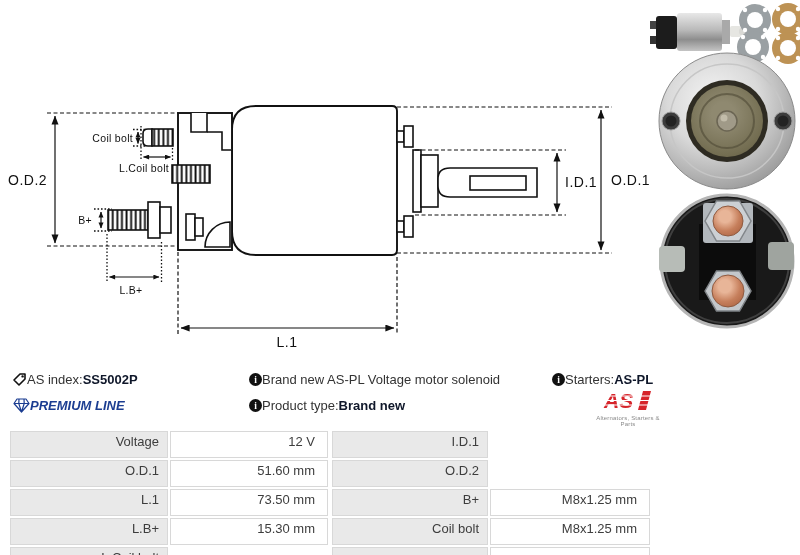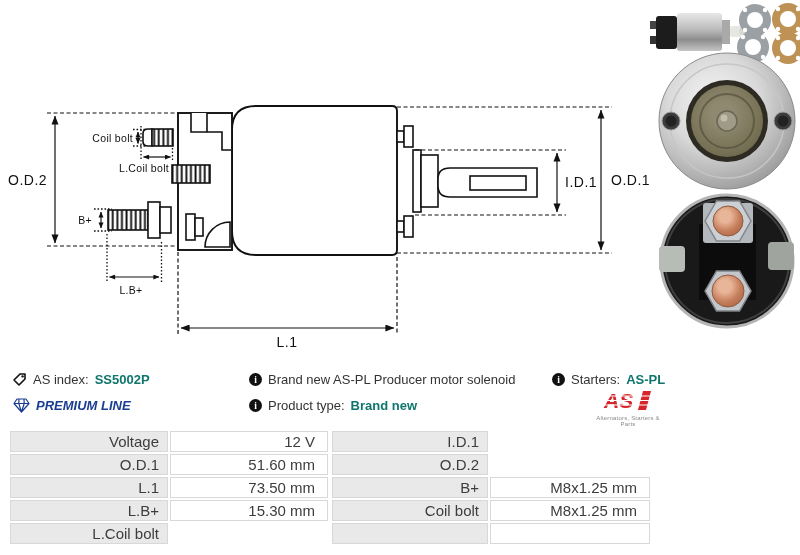--- a/index.html
+++ b/index.html
@@ -8,33 +8,33 @@
   svg{position:absolute;left:0;top:0;}
   
   .dim{stroke:#111;stroke-width:1.2;fill:none;}
   .dash{stroke-dasharray:4 2.5;}
   .dot{stroke-dasharray:1.6 1.9;stroke-width:1.3;}
   .out{stroke:#111;stroke-width:1.9;fill:#fff;}
   .out2{stroke:#111;stroke-width:1.6;fill:#fff;}
   text.dl{font-size:14px;fill:#111;letter-spacing:.5px;}
   text.ds{font-size:10.5px;fill:#111;letter-spacing:.3px;}
   
-  .info-item{position:absolute;display:flex;align-items:center;gap:6px;
+  .info-item{position:absolute;display:flex;align-items:center;
              font-size:13px;color:#333;height:17px;white-space:nowrap;justify-content:center;}
-  .info-item b{color:#0f766e;}
+  .info-item b{color:#0f172a;}
   .info-icon{width:13px;height:13px;border-radius:50%;background:#111;color:#fff;
              display:inline-flex;align-items:center;justify-content:center;
              font:bold 9.5px "Liberation Serif",serif;flex:0 0 13px;}
   .premium{color:#1b3d91;font-weight:bold;font-size:13px;}
   .as-logo{position:absolute;left:596px;top:389px;width:64px;text-align:center;}
   .as-tagline{font-size:6px;color:#8a8a8a;margin-top:-2px;letter-spacing:.2px;}
   
   .spec{position:absolute;top:431px;}
   .spec .row{display:flex;gap:2px;margin-bottom:2px;}
-  .cell{box-sizing:border-box;height:21px;line-height:19px;font-size:15px;
+  .cell{box-sizing:border-box;height:27px;line-height:19px;font-size:13px;
         color:#3d3d3d;text-align:right;border:1px solid #d8d8d8;}
   .lab{background:#e9e9e9;padding-right:8px;}
   .val{background:#fff;padding-right:12px;}
   #spec-left{left:10px;}  #spec-left .lab{width:158px;} #spec-left .val{width:158px;padding-left:28px;}
   #spec-right{left:332px;} #spec-right .lab{width:156px;} #spec-right .val{width:160px;}
 </style>
 </head>
 <body>
 
 <div class="page">
@@ -237,21 +237,21 @@
     <svg width="15" height="15" viewBox="0 0 15 15" style="position:static;flex:0 0 15px;">
       <path d="M2,8 L8,2 H13 V7 L7,13 Z" fill="none" stroke="#111" stroke-width="1.6" stroke-linejoin="round"></path>
       <circle cx="10.6" cy="4.4" r="1.2" fill="#111"></circle>
     </svg>
     <span>AS index:</span>
     <b>SS5002P</b>
   </div>
 
   <div class="info-item" style="left:249px;top:371px;">
     <span class="info-icon">i</span>
-    <span>Brand new AS-PL Producer motor solenoid</span>
+    <span>Brand new AS-PL Voltage motor solenoid</span>
   </div>
 
   <div class="info-item" style="left:552px;top:371px;">
     <span class="info-icon">i</span>
     <span>Starters:</span>
     <b>AS-PL</b>
   </div>
 
   <div class="info-item" style="left:13px;top:397px;font-style:italic;">
     <svg width="17" height="15" viewBox="0 0 17 15" style="position:static;flex:0 0 17px;">

